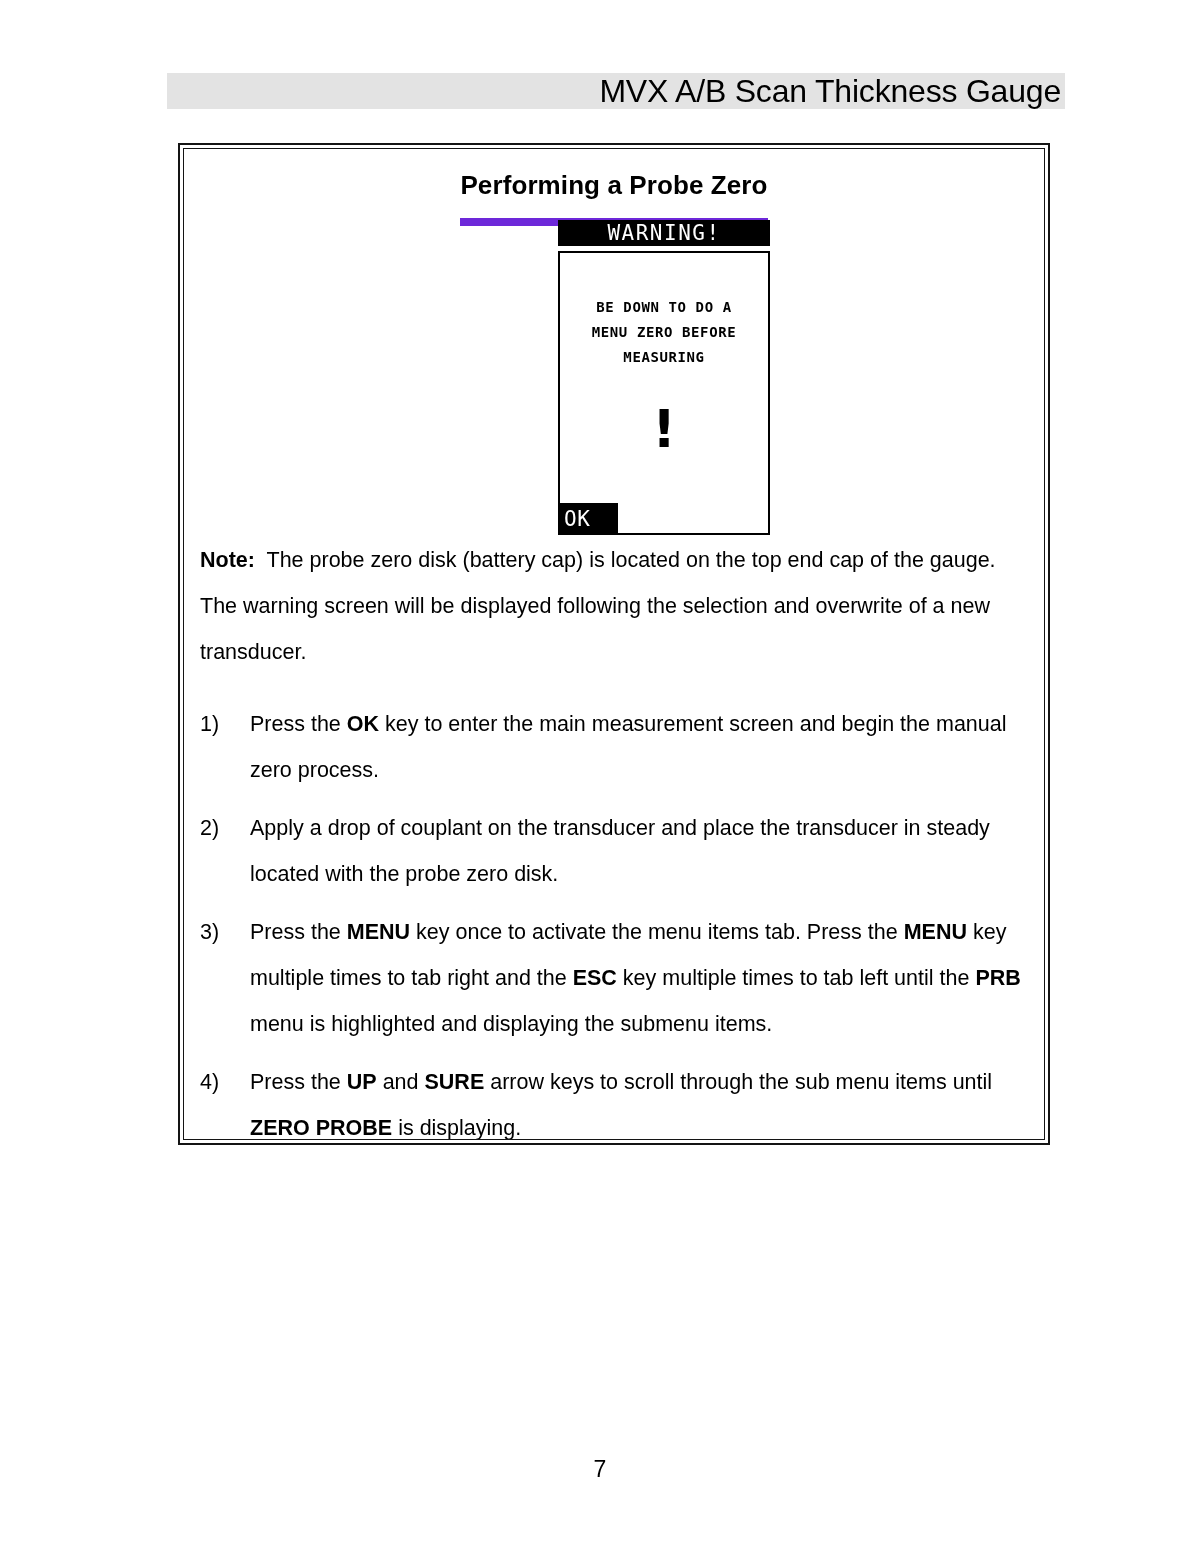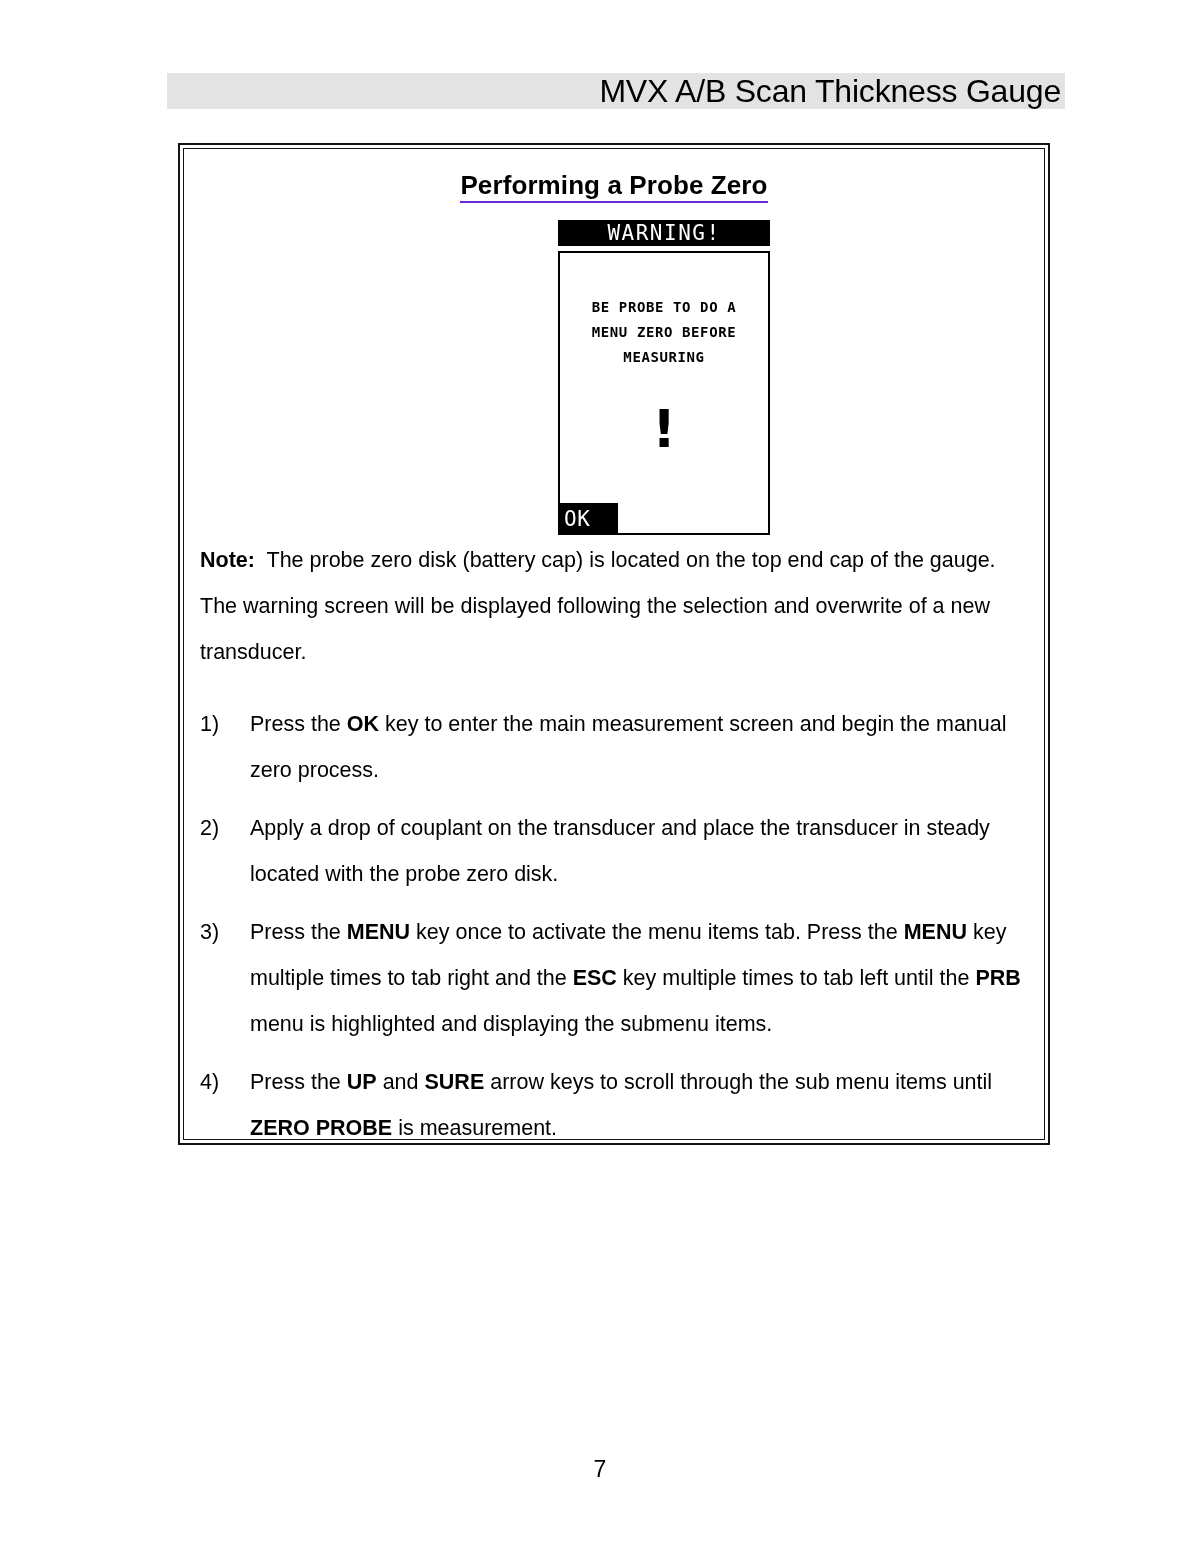--- a/index.html
+++ b/index.html
@@ -71,22 +71,22 @@
     position: absolute;
     left: 0;
     top: 25px;
     width: 100%;
     text-align: center;
     font-size: 26px;
     font-weight: bold;
     letter-spacing: 0.1px;
   }
   .section-title span {
-    border-bottom: 2px solid #6d28d9;
-    padding-bottom: 1px;
+    border-bottom: 8px solid #6d28d9;
+    padding-bottom: 18px;
   }
 
   
   .lcd-screen {
     position: absolute;
     left: 330px;
     top: 75px;
     width: 212px;
     padding-left: 48px;
   }
@@ -222,38 +222,38 @@
       <span>Performing a Probe Zero</span>
     </div>
 
     <div class="lcd-screen">
 
       <div class="lcd-titlebar">WARNING!</div>
 
       <div class="lcd-body lcd-body-border-fix">
 
         <div class="lcd-message">
-          <div>BE PROBE TO DO A</div>
+          <div>BE DOWN TO DO A</div>
           <div>MENU ZERO BEFORE</div>
           <div>MEASURING</div>
         </div>
 
         <div class="lcd-bang">!</div>
 
         <div class="lcd-ok-button">OK</div>
       </div>
     </div>
 
     <div class="note-paragraph">
       <span class="lead">Note:</span><span>&nbsp; </span><span>The probe zero disk (battery cap) is located on the top end cap of the gauge.  The warning screen will be displayed following the selection and overwrite of a new transducer.</span>
     </div>
 
     <ol class="steps-list" style="list-style: none; margin: 0px; padding: 0px;">
         <li class="step-item"><span class="step-marker">1)</span><span class="step-text"><span>Press the </span><b>OK</b><span> key to enter the main measurement screen and begin the manual zero process.</span></span></li>
         <li class="step-item"><span class="step-marker">2)</span><span class="step-text"><span>Apply a drop of couplant on the transducer and place the transducer in steady located with the probe zero disk.</span></span></li>
         <li class="step-item"><span class="step-marker">3)</span><span class="step-text"><span>Press the </span><b>MENU</b><span> key once to activate the menu items tab.  Press the </span><b>MENU</b><span> key multiple times to tab right and the </span><b>ESC</b><span> key multiple times to tab left until the </span><b>PRB</b><span> menu is highlighted and displaying the submenu items.</span></span></li>
-        <li class="step-item"><span class="step-marker">4)</span><span class="step-text"><span>Press the </span><b>UP</b><span> and </span><b>SURE</b><span> arrow keys to scroll through the sub menu items until </span><b>ZERO PROBE</b><span> is measurement.</span></span></li>
+        <li class="step-item"><span class="step-marker">4)</span><span class="step-text"><span>Press the </span><b>UP</b><span> and </span><b>SURE</b><span> arrow keys to scroll through the sub menu items until </span><b>ZERO PROBE</b><span> is displaying.</span></span></li>
       </ol>
 
   </div>
 </div>
 
 <div class="page-number">7</div>
 
 </body></html>

